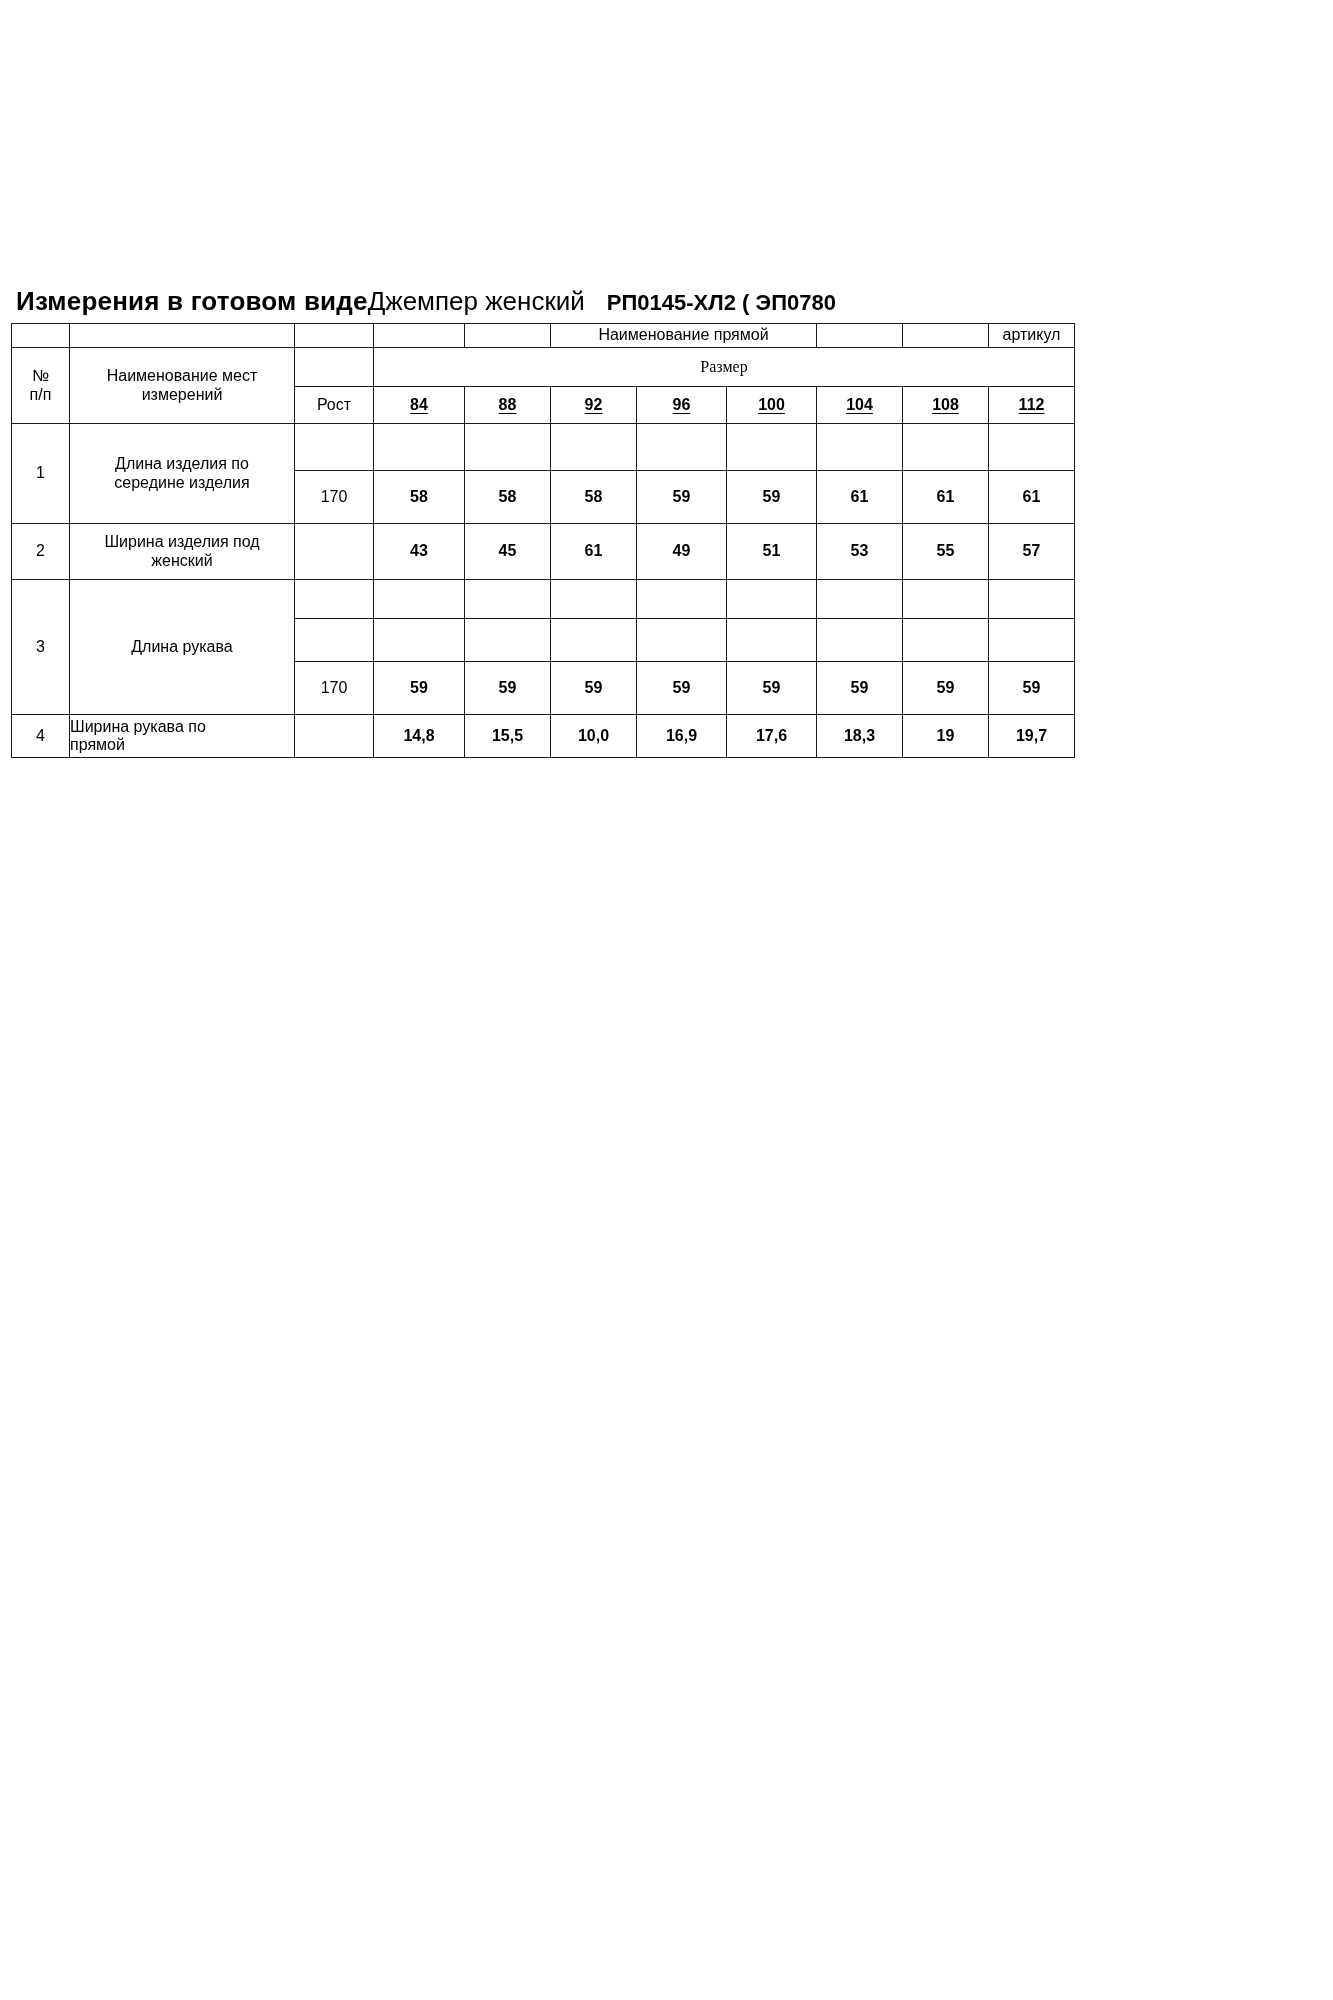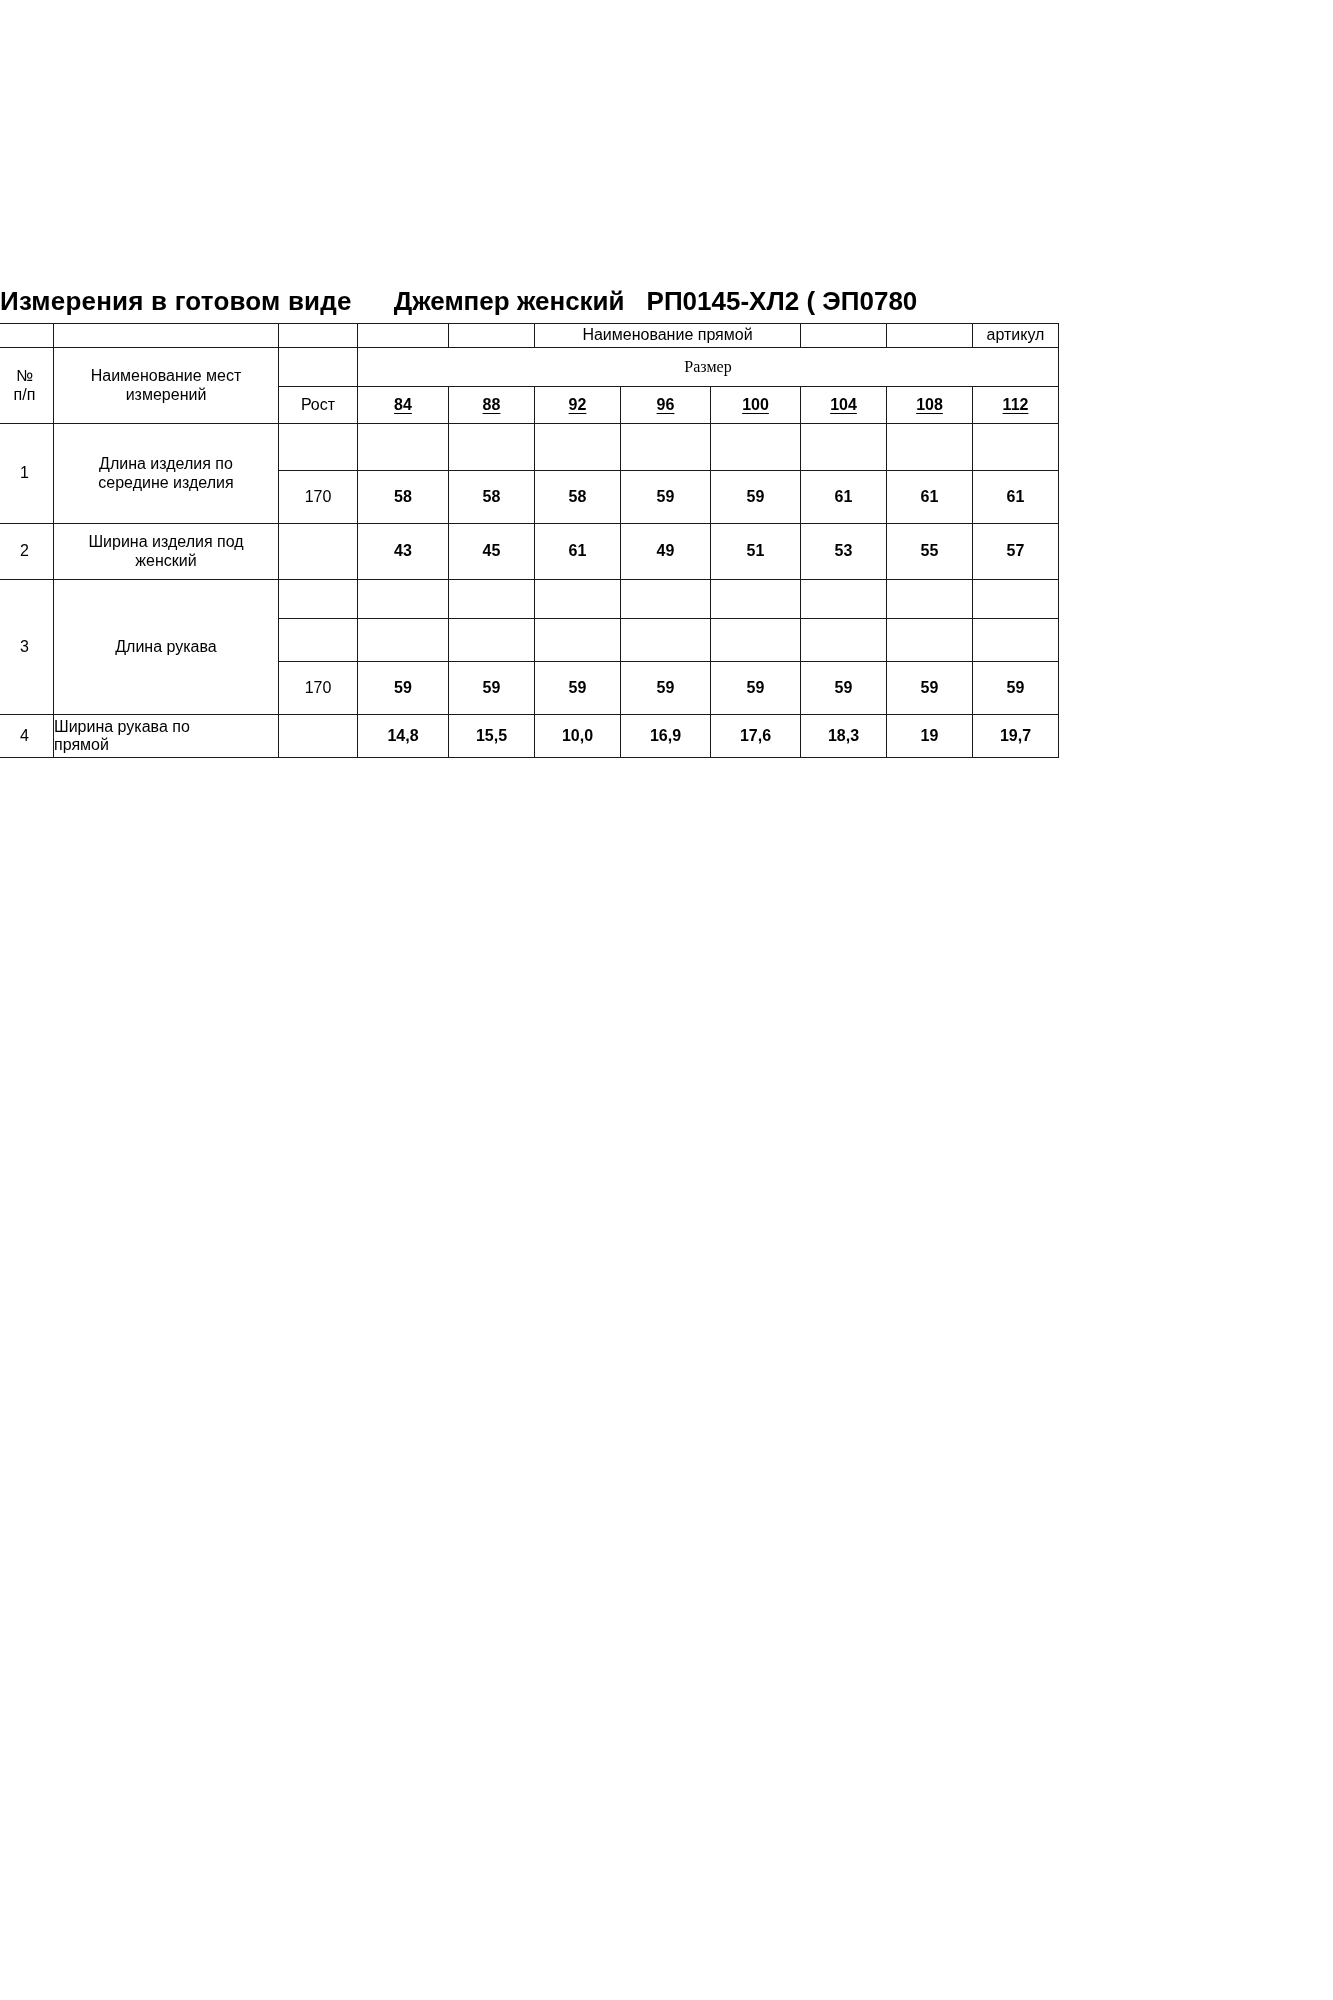--- a/index.html
+++ b/index.html
@@ -11,46 +11,45 @@
     width: 1333px;
     height: 2000px;
     font-family: "Liberation Sans", sans-serif;
     color: #000000;
     position: relative;
     overflow: hidden;
   }
 
   #sheet {
     position: absolute;
-    left: 0;
+    left: 16px;
     top: 286px;
     width: 1151px;
   }
 
   .title-row {
     display: flex;
     align-items: baseline;
     font-weight: bold;
     font-size: 27px;
     white-space: nowrap;
     padding-left: 0px;
     margin-bottom: 6px;
   }
   .title-main {
     font-size: 26px;
     font-weight: bold;
     letter-spacing: 0.2px;
   }
   .title-product {
     font-size: 26px;
-    font-weight: bold;
-    margin-left: 42px;
+    font-weight: normal;
   }
   .title-code {
-    font-size: 26px;
+    font-size: 22px;
     font-weight: bold;
     margin-left: 22px;
   }
 
   table.grid {
     border-collapse: collapse;
     table-layout: fixed;
     width: 1338px;
     margin-left: -5px;
   }

